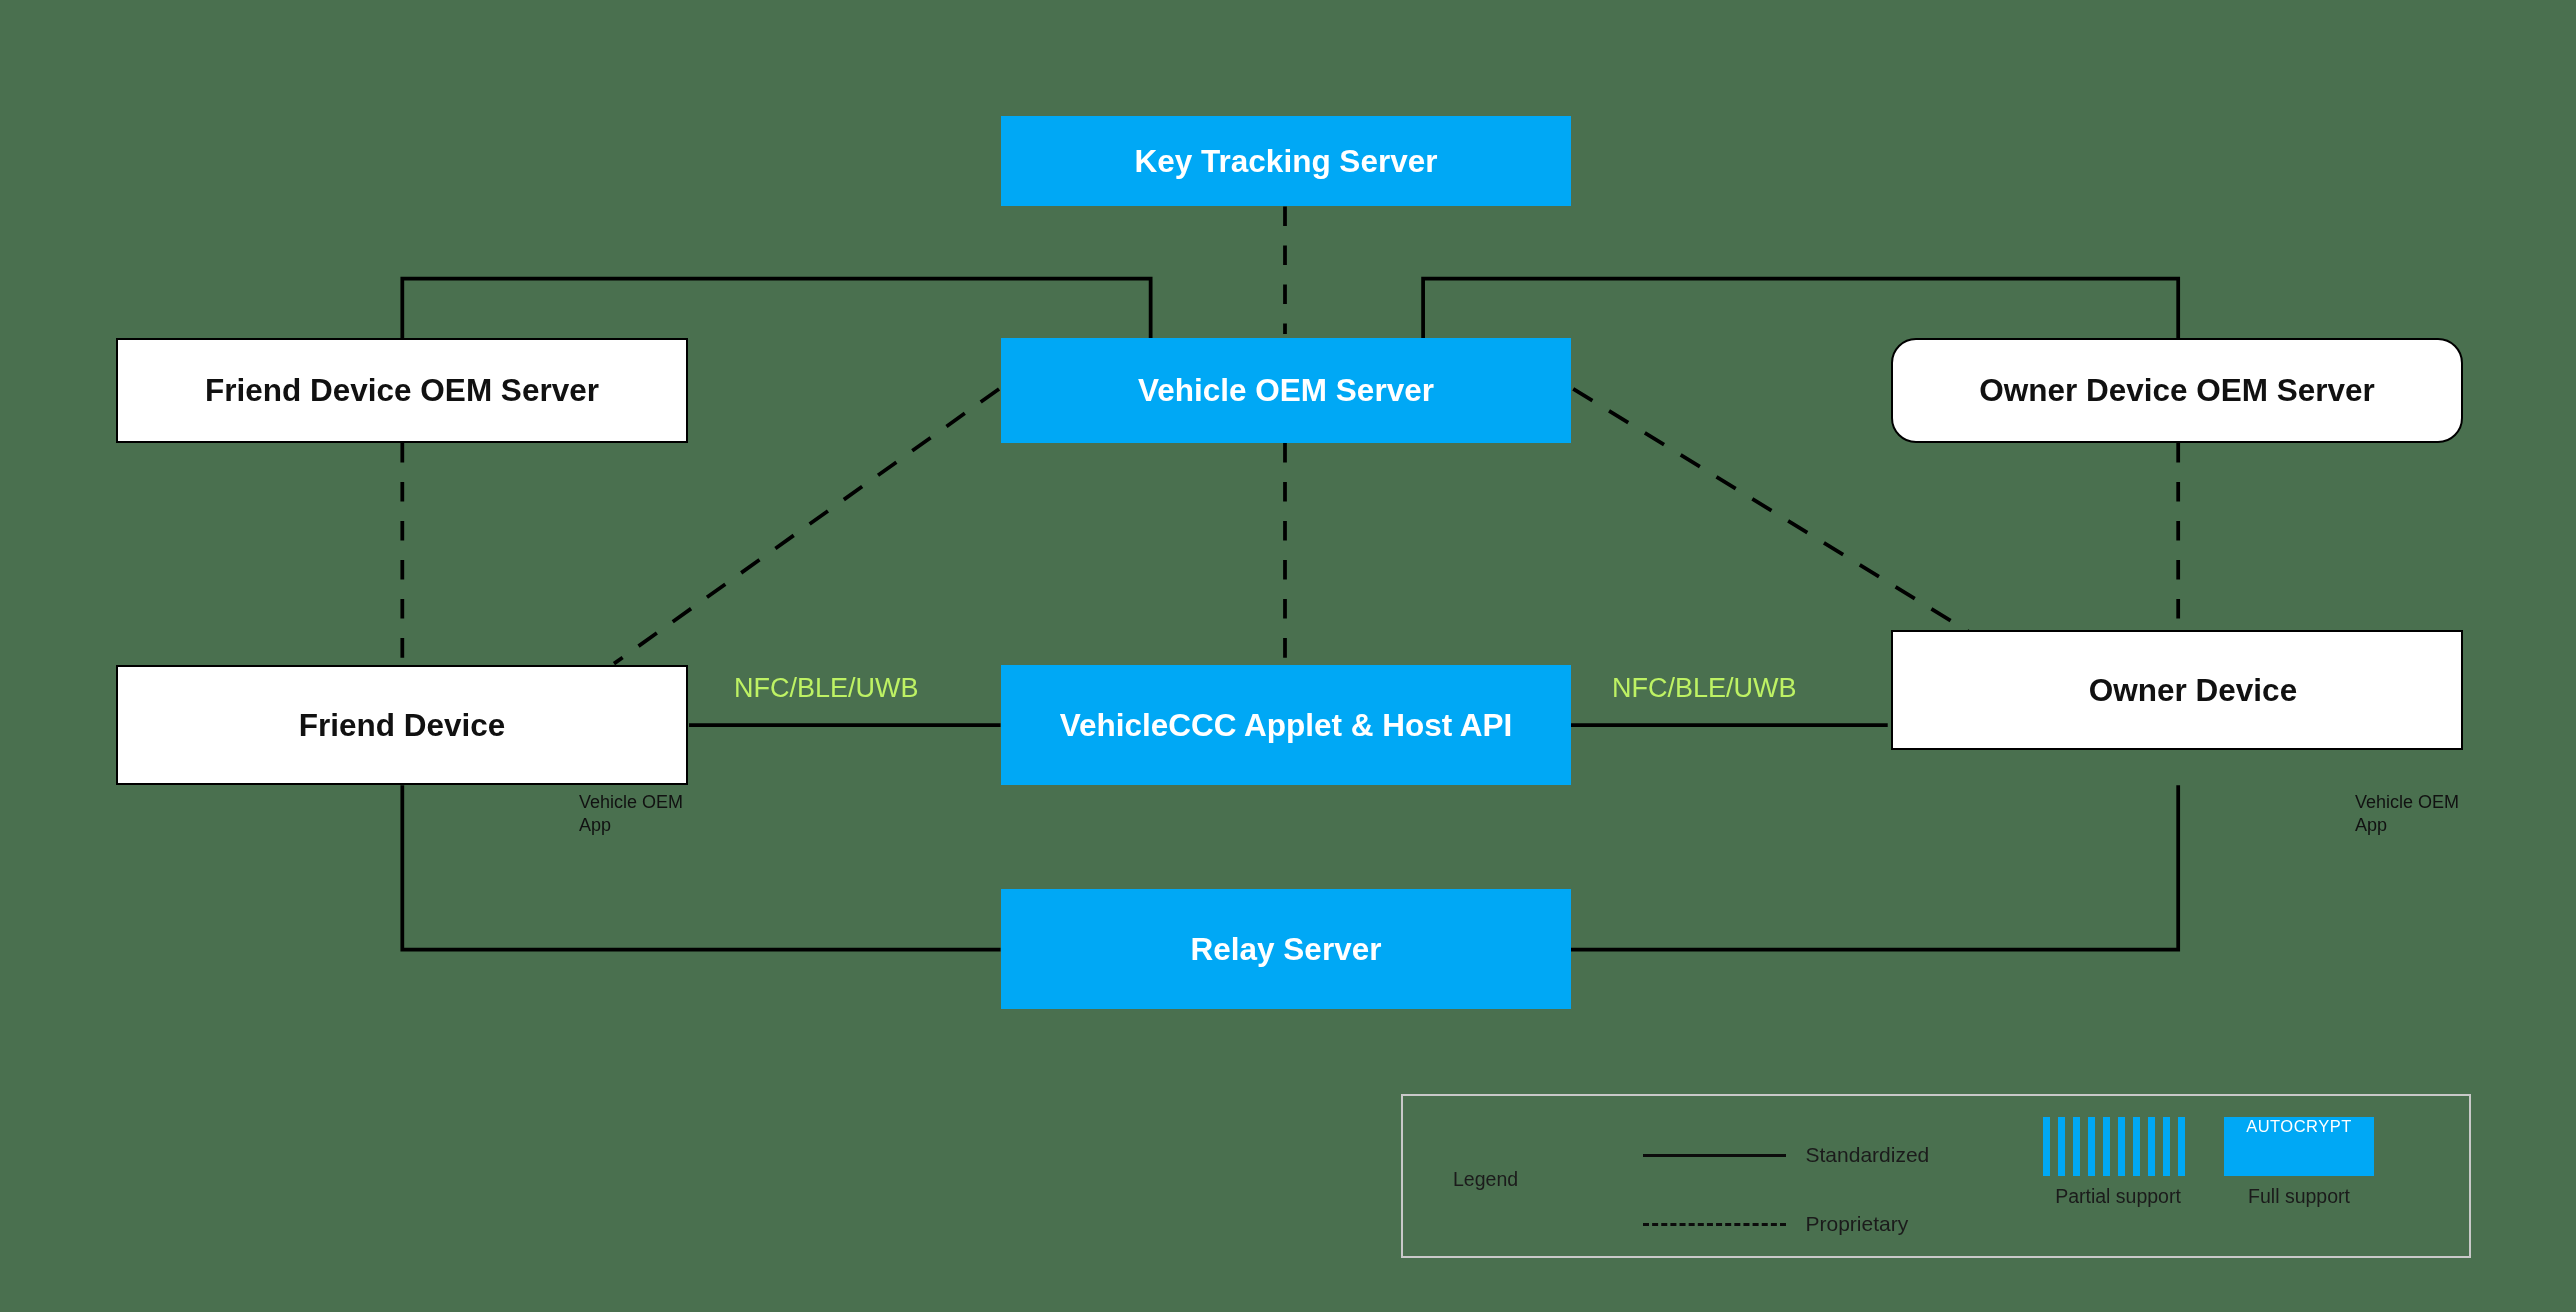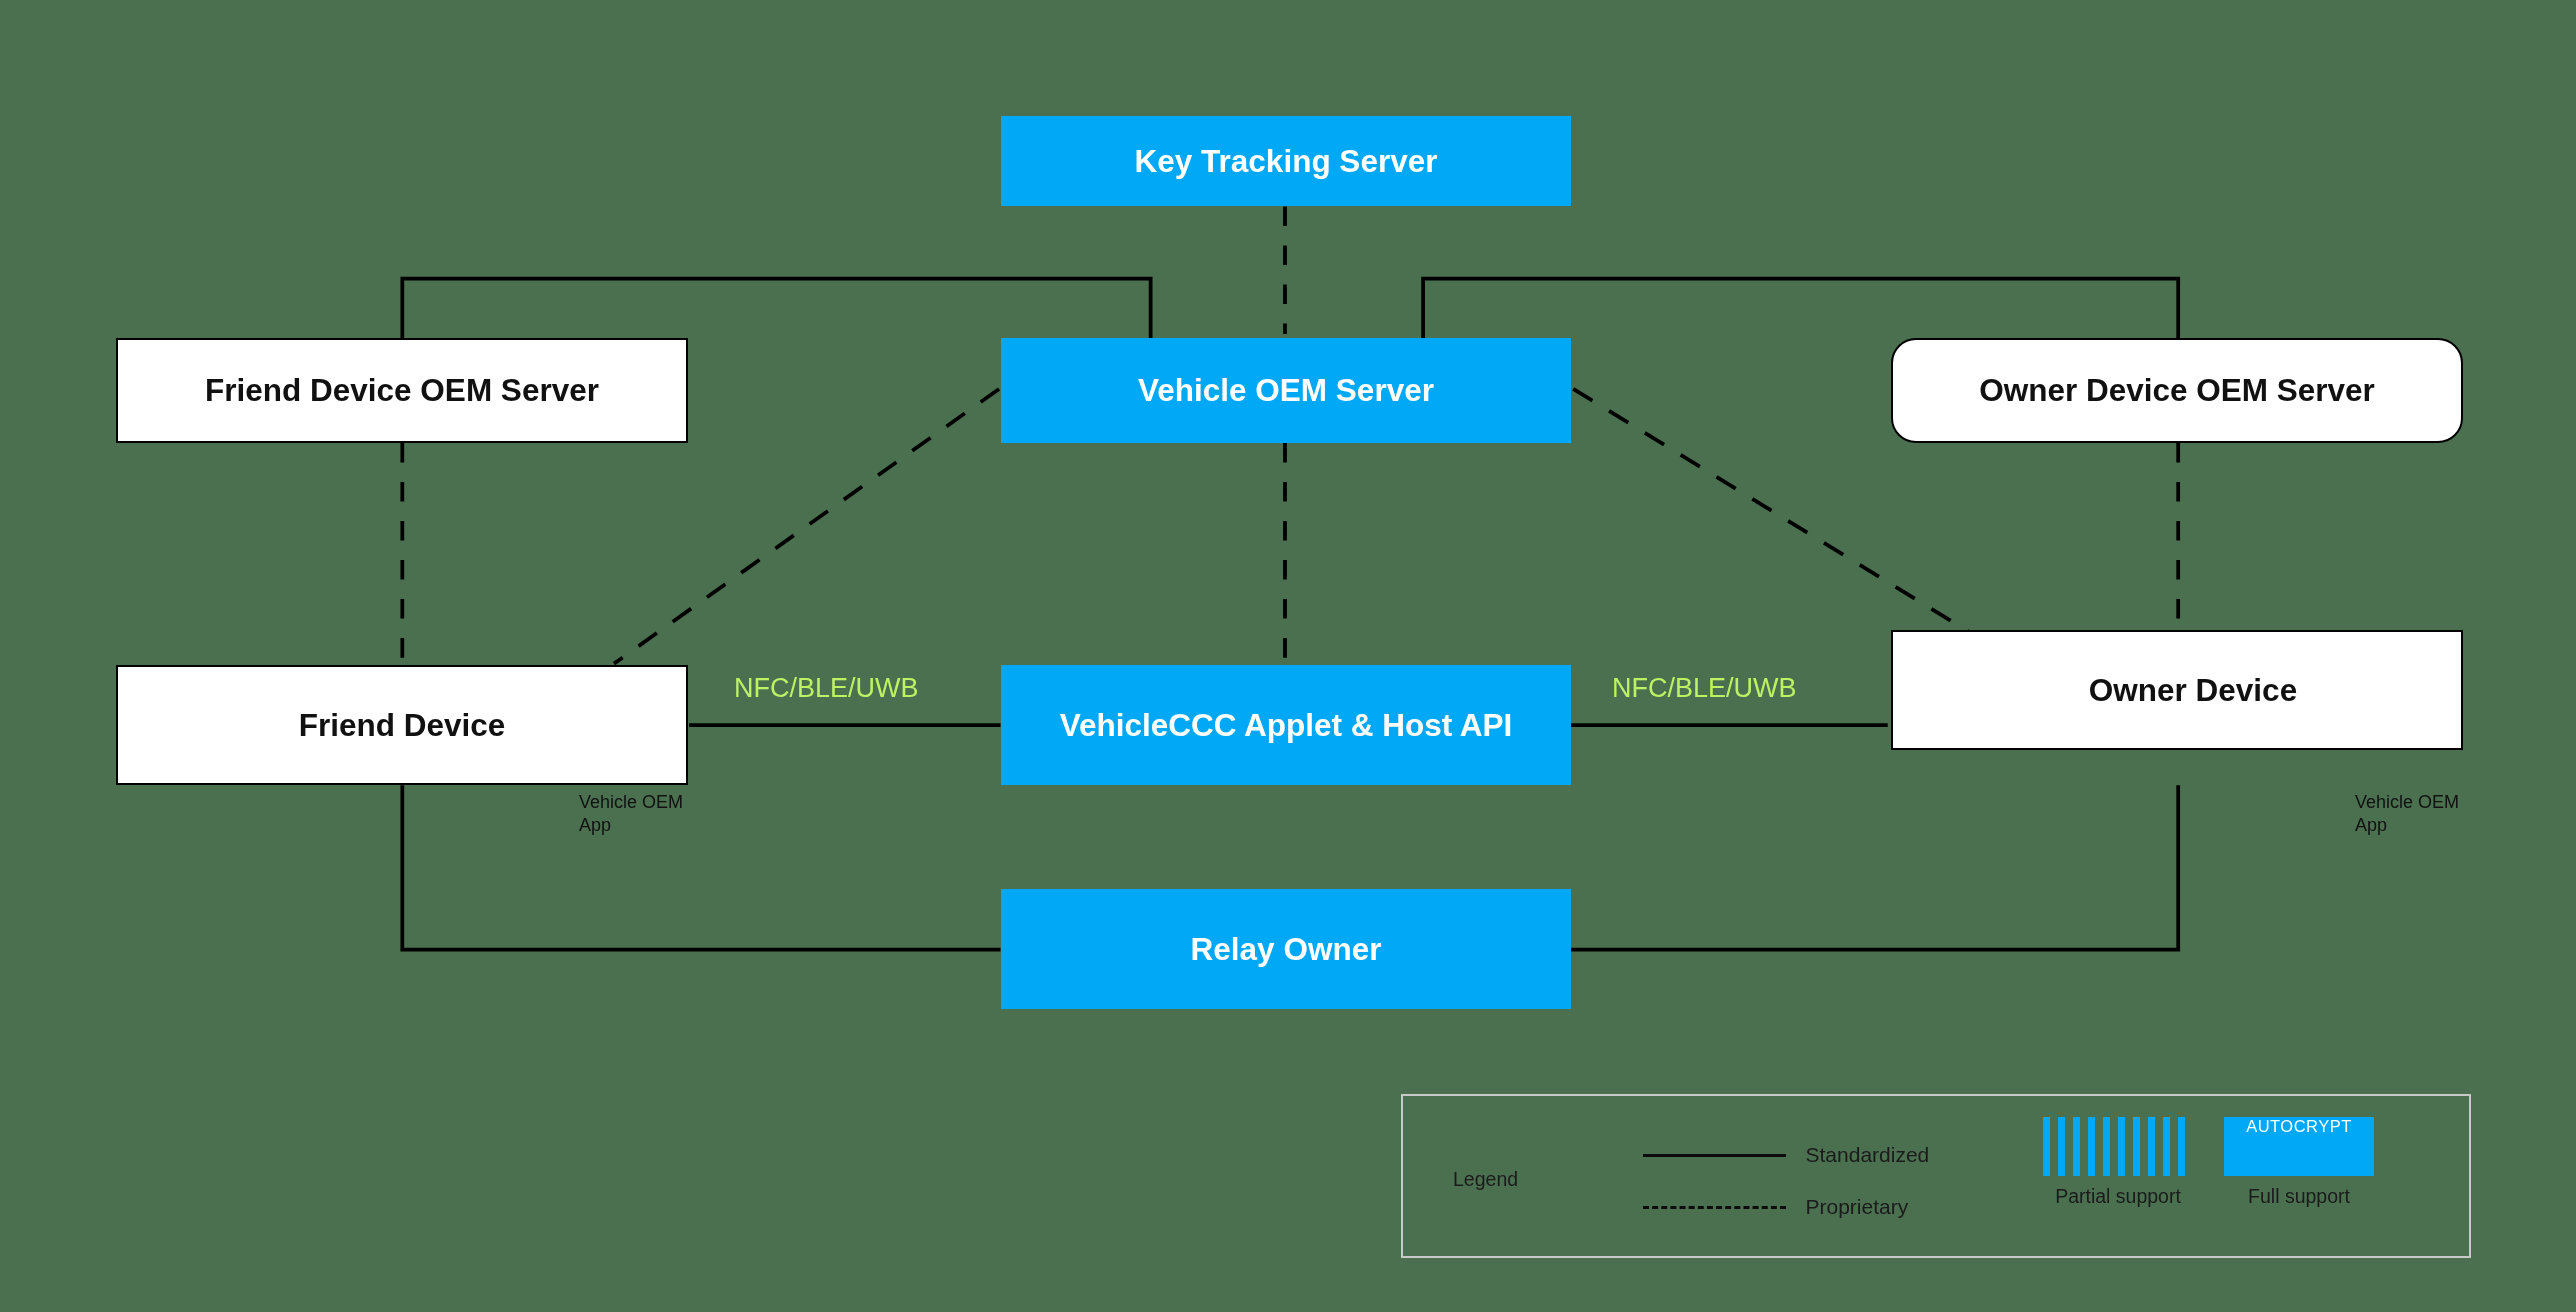--- a/index.html
+++ b/index.html
@@ -228,32 +228,32 @@
     <div class="device-label">Owner Device</div>
     <div class="device-stripes"></div>
   </div>
   <div class="caption" style="left:2355px; top:791px; width:195px;">Vehicle OEM
 App</div>
 
   <div class="edge-label" style="left:734px; top:673px;">NFC/BLE/UWB</div>
   <div class="edge-label" style="left:1612px; top:673px;">NFC/BLE/UWB</div>
 
   <div class="node node-blue" style="left:1001px; top:889px; width:570px; height:120px;">
-    <span>Relay Owner</span>
+    <span>Relay Server</span>
   </div>
 
   <div id="legend">
     <div class="legend-title">Legend</div>
 
     <div class="legend-line-row" style="left:240px; top:47px;">
       <span class="legend-swatch-line"></span>
       <span class="legend-text">Standardized</span>
     </div>
 
-    <div class="legend-line-row" style="left:240px; top:99px;">
+    <div class="legend-line-row" style="left:240px; top:116px;">
       <span class="legend-swatch-dash"></span>
       <span class="legend-text">Proprietary</span>
     </div>
 
     <div class="legend-block" style="left:636px; top:21px; width:158px;">
       <div class="legend-stripes"></div>
       <div class="legend-cap">Partial support</div>
     </div>
 
     <div class="legend-block" style="left:817px; top:21px; width:158px;">

